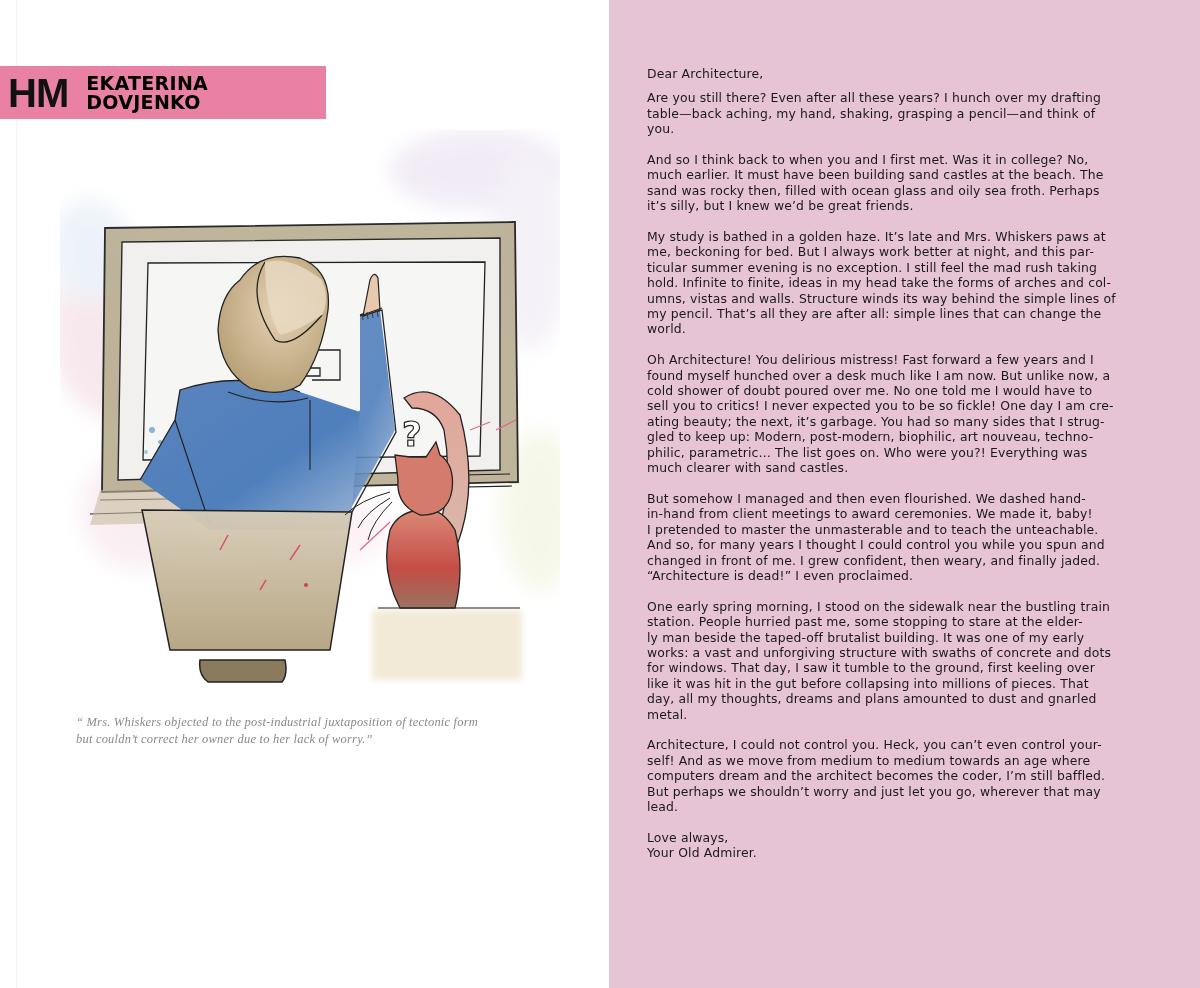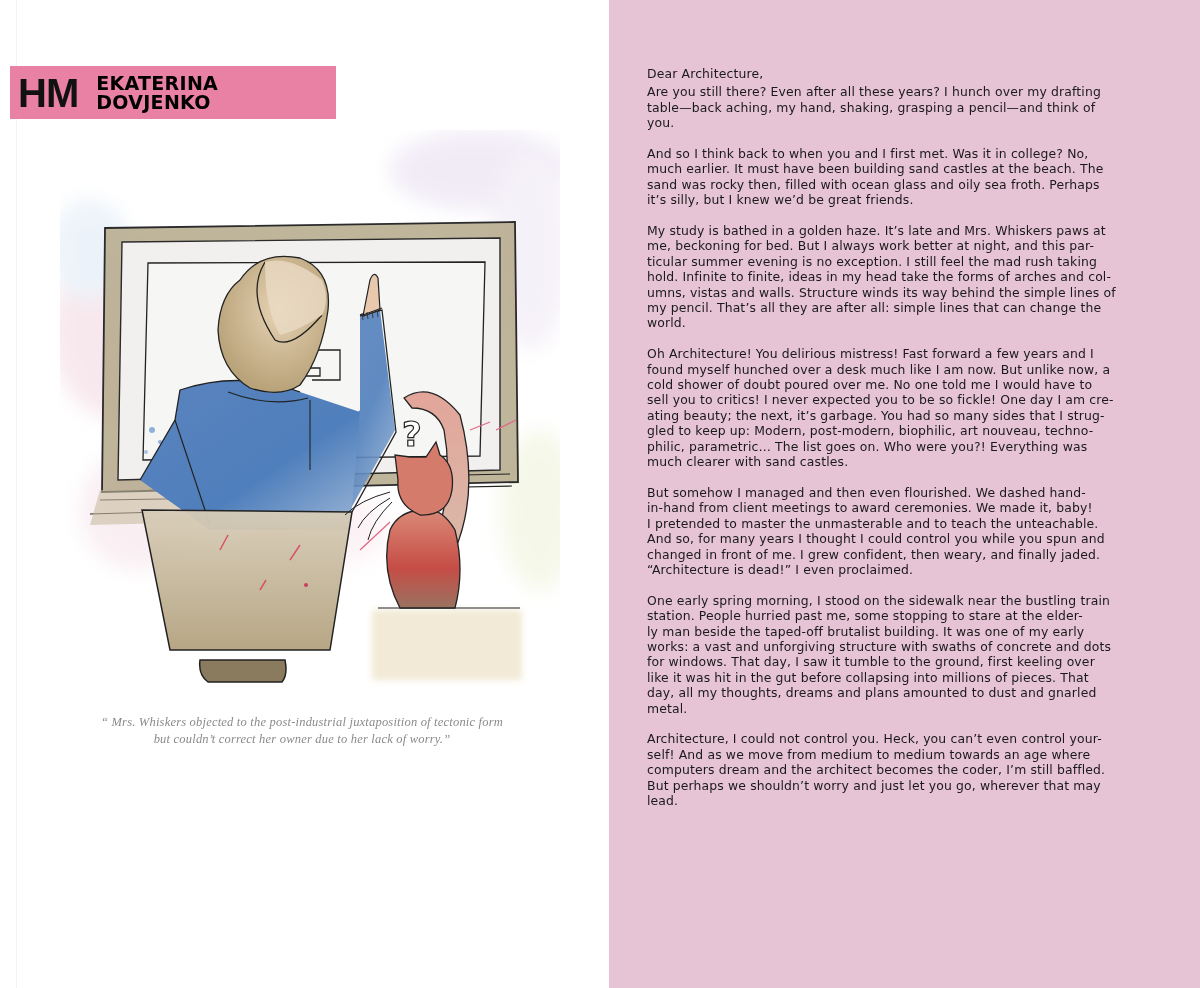--- a/index.html
+++ b/index.html
@@ -15,54 +15,54 @@
     }
     .left-page .page-edge {
       position: absolute; left: 16px; top: 0; width: 1px; height: 988px;
       background: #f3f3f3;
     }
     .right-page {
       position: absolute; left: 609px; top: 0; width: 591px; height: 988px;
       background: #e6c3d5;
     }
     .title-bar {
-      position: absolute; left: 10px; top: 66px; width: 326px; height: 53px;
+      position: absolute; left: 0; top: 66px; width: 326px; height: 53px;
       background: #e981a4;
       display: flex; align-items: center;
     }
     .title-bar .initials {
       margin-left: 8px;
       font-family: "Liberation Sans", sans-serif;
       font-weight: bold; font-size: 40px; letter-spacing: -1px;
       color: #111111; line-height: 1;
     }
     .title-bar .author {
       margin-left: 18px;
       font-family: "DejaVu Sans", sans-serif;
       font-weight: bold; font-size: 19px; letter-spacing: 0.3px;
       color: #000000; line-height: 1;
     }
     .illustration {
       position: absolute; left: 60px; top: 130px; width: 500px; height: 560px;
     }
     .caption {
-      position: absolute; left: 52px; top: 714px; width: 500px;
-      text-align: center;
+      position: absolute; left: 76px; top: 714px; width: 500px;
+      text-align: left;
       font-family: "Liberation Serif", serif; font-style: italic;
       font-size: 12.5px; line-height: 17px; color: #8a8a8a;
       letter-spacing: 0.2px;
     }
     .letter {
       position: absolute; left: 647px; top: 66px; width: 500px;
       font-family: "DejaVu Sans", sans-serif;
       font-size: 12.4px; line-height: 15.4px; color: #1a1a1a;
       letter-spacing: 0.15px;
     }
     .letter p { margin: 0 0 15.4px 0; white-space: pre-line; }
-    .letter .salutation { margin-bottom: 3px; }
+    .letter .salutation { margin-bottom: 9px; }
     .letter .signoff { margin: 0; white-space: pre-line; }
   </style>
 </head>
 <body>
 
 <div class="spread">
 
   <div class="left-page">
     <div class="page-edge"></div>
 
@@ -227,15 +227,17 @@
 works: a vast and unforgiving structure with swaths of concrete and dots
 for windows.  That day, I saw it tumble to the ground, first keeling over
 like it was hit in the gut before collapsing into millions of pieces. That
 day, all my thoughts, dreams and plans amounted to dust and gnarled
 metal.</p>
     <p>Architecture, I could not control you. Heck, you can’t even control your-
 self! And as we move from medium to medium towards an age where
 computers dream and the architect becomes the coder, I’m still baffled.
 But perhaps we shouldn’t worry and just let you go, wherever that may
 lead.</p>
+    <p class="signoff">Love always,
+Your Old Admirer.</p>
   </div>
 
 </div>
 
 </body></html>

